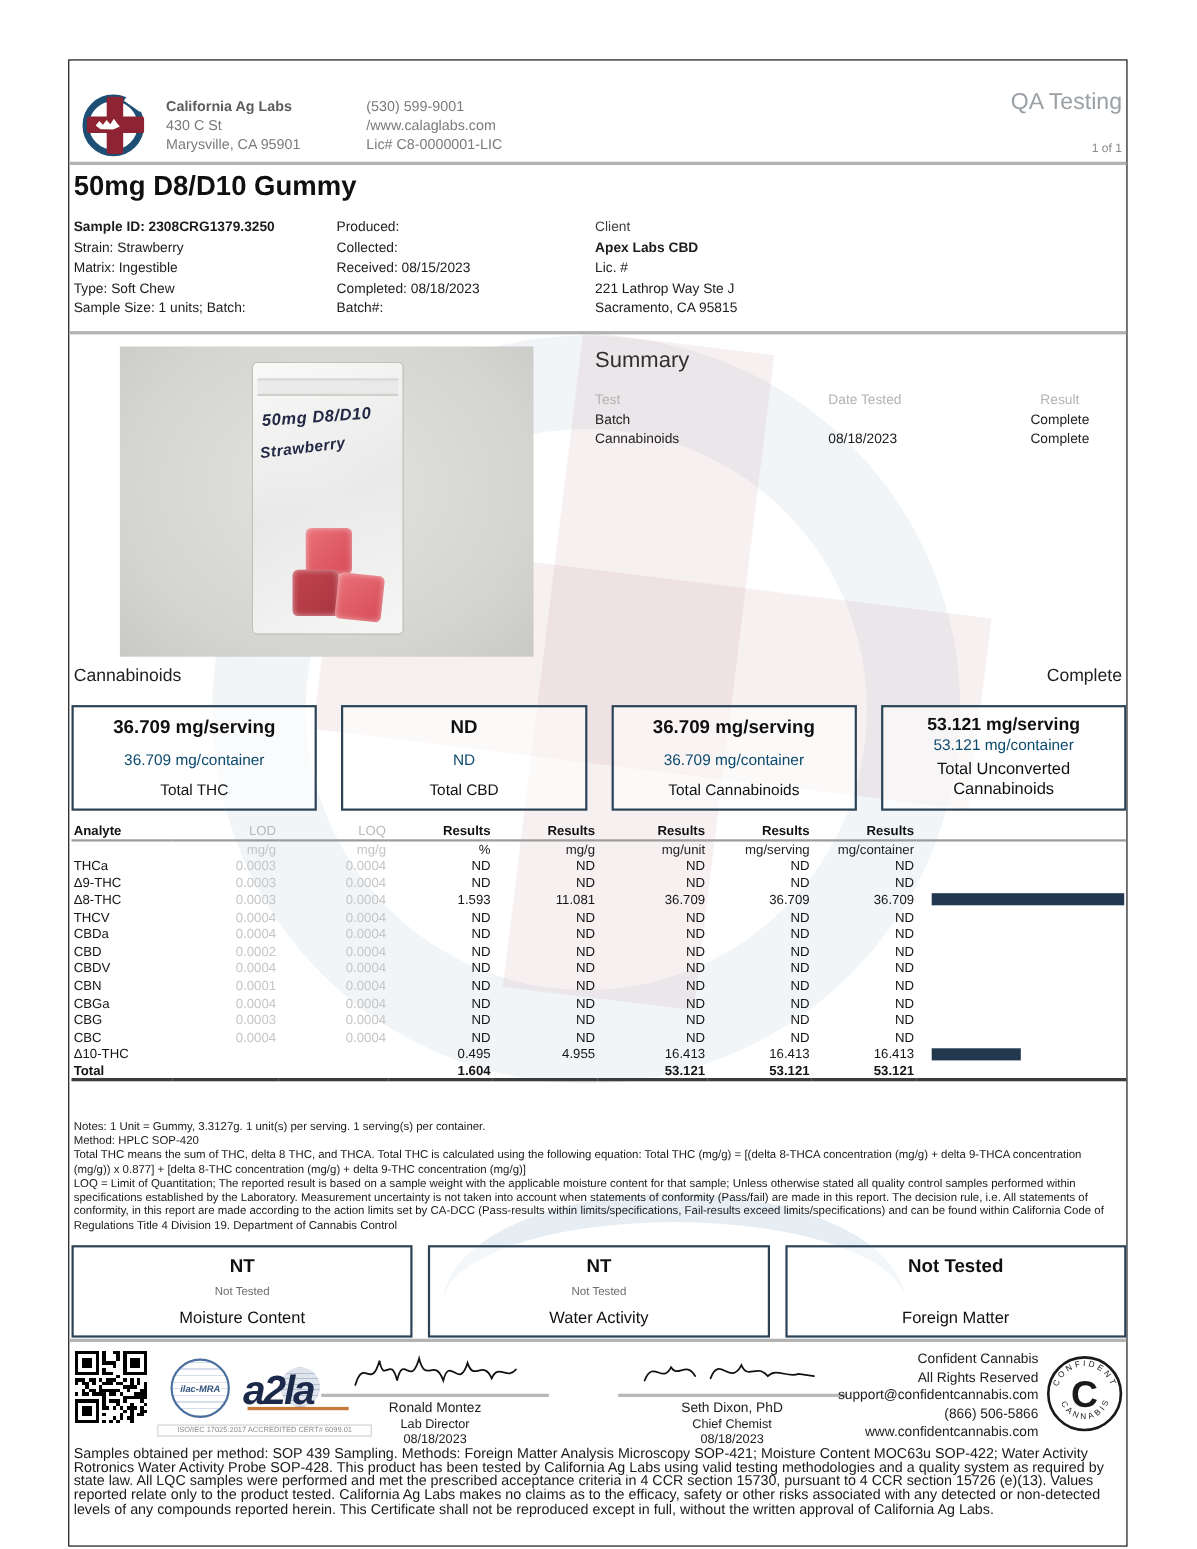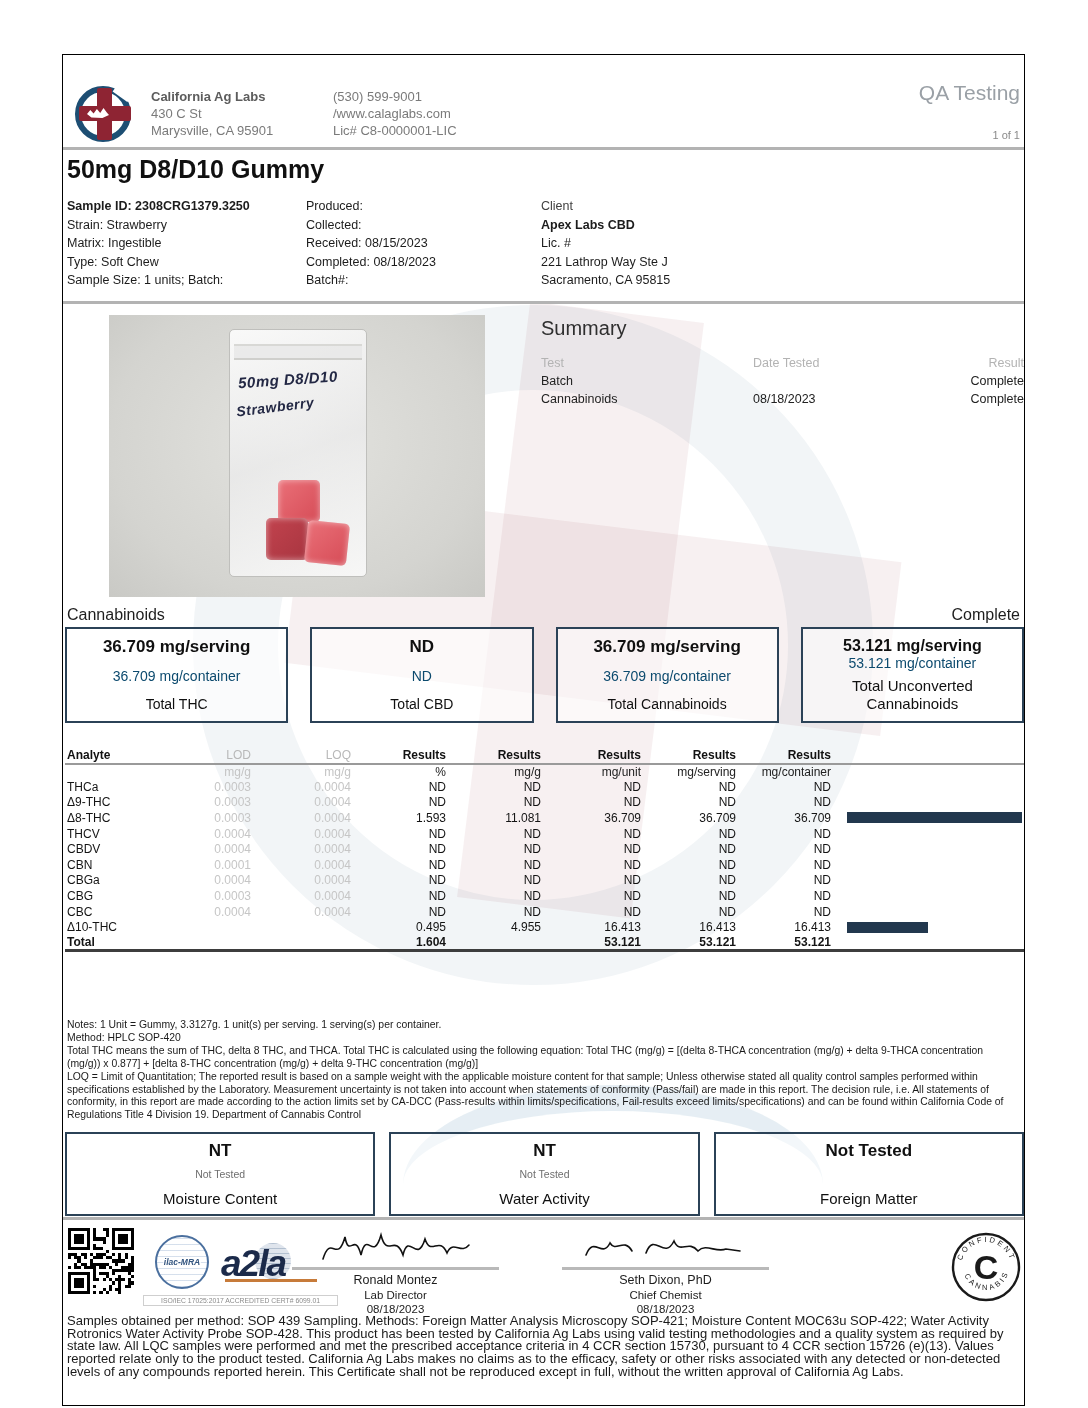--- a/index.html
+++ b/index.html
@@ -40,27 +40,27 @@
   .bag-text { position:absolute; left:8px; top:40px; width:124px; color:#232844; font-style:italic; font-weight:bold; font-size:15px; transform:rotate(-4deg); letter-spacing:.5px; }
   .bag-text2 { position:absolute; left:6px; top:66px; width:124px; color:#232844; font-style:italic; font-weight:bold; font-size:14px; transform:rotate(-7deg); letter-spacing:.5px; }
   .gummy { position:absolute; width:42px; height:42px; border-radius:5px; background:linear-gradient(135deg,#ea7078,#d64c57); box-shadow:inset 0 0 6px rgba(255,255,255,.55); }
   .g1 { left:48px; top:150px; } .g2 { left:36px; top:188px; background:linear-gradient(135deg,#c2434e,#a83540); } .g3 { left:76px; top:192px; transform:rotate(6deg); }
 
   
   .summary { position:absolute; left:478px; top:242px; width:483px; }
   .summary h2 { font-size:20px; font-weight:normal; color:#2f2f2f; margin-bottom:14px; }
   .sum-grid { display:grid; grid-template-columns:212px 150px 1fr; font-size:12.5px; line-height:18px; }
   .sum-grid .hd { color:#b3b3b3; }
-  .sum-grid .r { text-align:right; }
+  .sum-grid .r { text-align:center; }
 
   
   .cann-head { position:absolute; left:0; top:531px; width:100%; padding:0 4px; display:flex; justify-content:space-between; font-size:16px; color:#1e1e1e; }
 
   
-  .boxes { position:absolute; left:2px; top:552px; width:959px; display:flex; gap:22px; }
+  .boxes { position:absolute; left:2px; top:566px; width:959px; display:flex; gap:22px; }
   .rbox { flex:1; border:2px solid #2b4257; height:96px; display:flex; flex-direction:column; align-items:center; justify-content:space-between; padding:8px 6px; text-align:center; background:rgba(255,255,255,.6); }
   .rbox .val { font-size:17px; font-weight:bold; color:#101010; }
   .rbox .sub { font-size:14px; color:#0c4a6e; }
   .rbox .nm { font-size:14px; color:#101010; line-height:18px; }
   .rbox.tight .val { font-size:16px; } .rbox.tight .sub { margin-top:-6px; } .rbox.tight .nm { font-size:15px; }
 
   
   .atable { position:absolute; left:2px; top:672px; width:959px; border-collapse:collapse; font-size:12px; }
   .atable th, .atable td { padding:0 2px; height:15.6px; white-space:nowrap; font-weight:normal; }
   .atable thead .h th { font-weight:bold; text-align:right; color:#111; border-bottom:2px solid #9a9a9a; height:17px; }
@@ -287,20 +287,42 @@
             <td class="c5">36.709</td>
             <td class="c6">36.709</td>
             <td class="c7">36.709</td>
             <td class="c8">
               <div class="result-bar" style="width: 100%;"></div>
             </td>
           </tr>
           <tr>
             <td class="c0">THCV</td>
             <td class="c1">0.0004</td>
+            <td class="c2">0.0004</td>
+            <td class="c3">ND</td>
+            <td class="c4">ND</td>
+            <td class="c5">ND</td>
+            <td class="c6">ND</td>
+            <td class="c7">ND</td>
+            <td class="c8"></td>
+          </tr>
+          <tr>
+            <td class="c0">CBDa</td>
+            <td class="c1">0.0004</td>
+            <td class="c2">0.0004</td>
+            <td class="c3">ND</td>
+            <td class="c4">ND</td>
+            <td class="c5">ND</td>
+            <td class="c6">ND</td>
+            <td class="c7">ND</td>
+            <td class="c8"></td>
+          </tr>
+          <tr>
+            <td class="c0">CBD</td>
+            <td class="c1">0.0002</td>
             <td class="c2">0.0004</td>
             <td class="c3">ND</td>
             <td class="c4">ND</td>
             <td class="c5">ND</td>
             <td class="c6">ND</td>
             <td class="c7">ND</td>
             <td class="c8"></td>
           </tr>
           <tr>
             <td class="c0">CBDV</td>
@@ -572,20 +594,27 @@
       <div class="sig-block sig-2">
         <svg width="180" height="42" viewBox="0 0 180 42">
           <path d="M10,30 C18,10 26,34 34,18 C40,28 48,12 56,26 M70,28 C78,6 88,36 98,16 C104,30 112,14 122,26 C130,18 140,28 150,24 L164,26" fill="none" stroke="#111" stroke-width="1.6" stroke-linecap="round"></path>
         </svg>
         <div class="sig-line"></div>
         <div class="sig-name">Seth Dixon, PhD</div>
         <div class="sig-role">Chief Chemist</div>
         <div class="sig-date">08/18/2023</div>
       </div>
 
+      <div class="confident">
+        <div>Confident Cannabis</div>
+        <div>All Rights Reserved</div>
+        <div>support@confidentcannabis.com</div>
+        <div>(866) 506-5866</div>
+        <div>www.confidentcannabis.com</div>
+      </div>
 
       <div class="seal">
         <svg width="72" height="72" viewBox="0 0 72 72">
           <defs>
             <path id="arcTop" d="M 11,36 A 25,25 0 0 1 61,36"></path>
             <path id="arcBot" d="M 13,36 A 23,23 0 0 0 59,36"></path>
           </defs>
           <circle cx="36" cy="36" r="33" fill="none" stroke="#1a1a1a" stroke-width="2.4"></circle>
           <text font-size="7.5" font-family="Liberation Sans, sans-serif" fill="#1a1a1a" letter-spacing="2.5">
             <textPath href="#arcTop" startOffset="8%">CONFIDENT</textPath>

